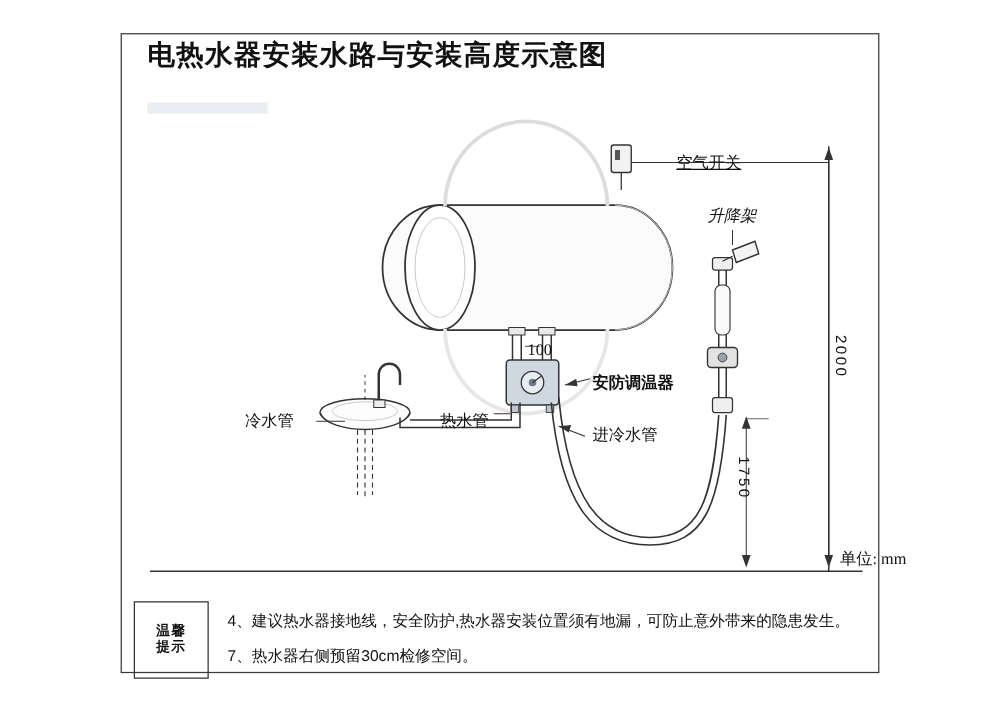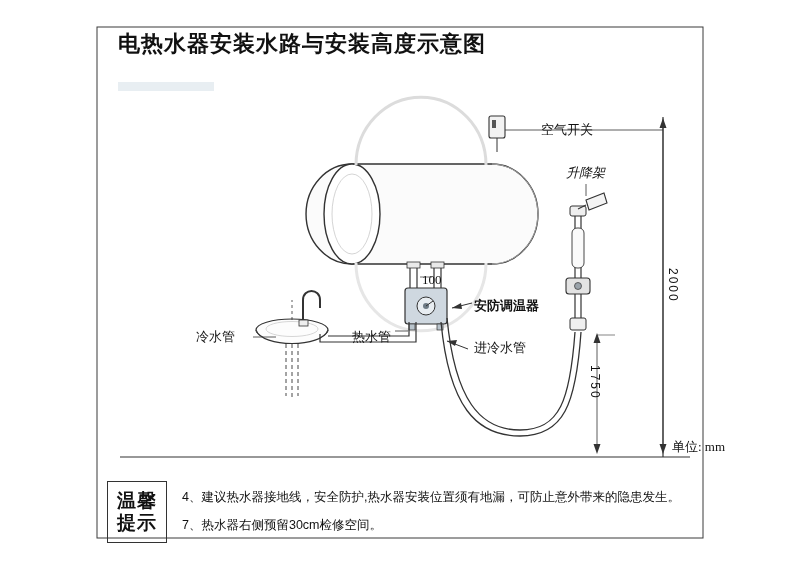--- a/index.html
+++ b/index.html
@@ -67,21 +67,21 @@
     width: 58px;
     height: 60px;
     border: 1px solid #333333;
     display: flex;
     flex-direction: column;
     align-items: center;
     justify-content: center;
     line-height: 1.15;
   }
   .tip-box span {
-    font-size: 19px;
+    font-size: 11px;
     font-weight: bold;
     color: #111111;
     letter-spacing: 1px;
   }
   .tips-list {
     position: absolute;
     left: 182px;
     top: 488px;
     width: 520px;
   }
@@ -206,21 +206,21 @@
 
     <line x1="452" y1="308" x2="472" y2="303" stroke="#333" stroke-width="1"></line>
     <polygon points="452,308 461,303 462,309" fill="#333"></polygon>
 
     <line x1="468" y1="349" x2="447" y2="341" stroke="#333" stroke-width="1"></line>
     <polygon points="447,341 457,340 455,346" fill="#333"></polygon>
 
     <line x1="420" y1="277" x2="432" y2="277" stroke="#333" stroke-width="0.7"></line>
   </svg>
 
-  <div class="label" style="left:541px; top:121px;">空气开关</div>
+  <div class="label" style="left:541px; top:121px;text-decoration:underline;">空气开关</div>
   <div class="label" style="left:566px; top:164px;font-style:italic;">升降架</div>
   <div class="label bold" style="left:474px; top:297px;">安防调温器</div>
   <div class="label" style="left:196px; top:328px;text-align:center;">冷水管</div>
   <div class="label" style="left:352px; top:328px;">热水管</div>
   <div class="label" style="left:474px; top:339px;">进冷水管</div>
   <div class="label small" style="left:422px; top:272px;">100</div>
 
   <div class="vlabel" style="left:666px; top:268px;">2000</div>
   <div class="vlabel" style="left:588px; top:365px;">1750</div>
 

